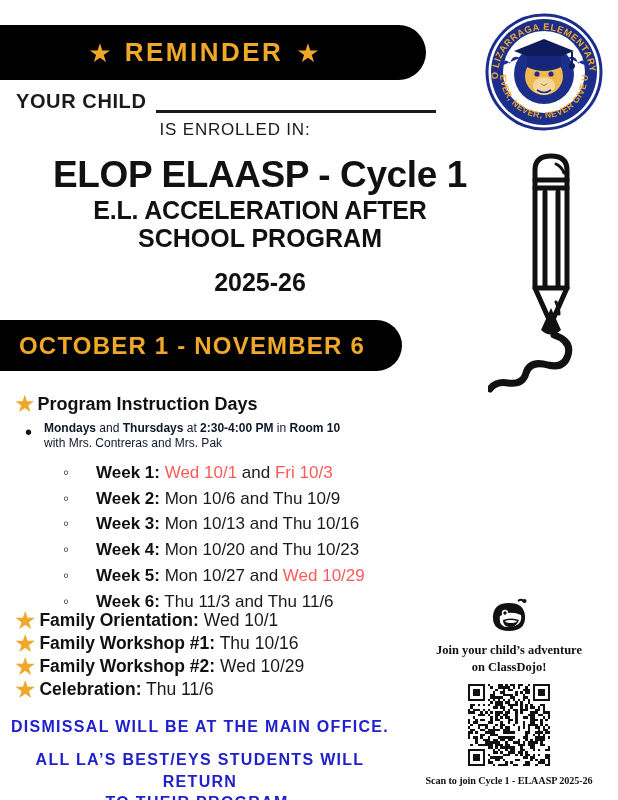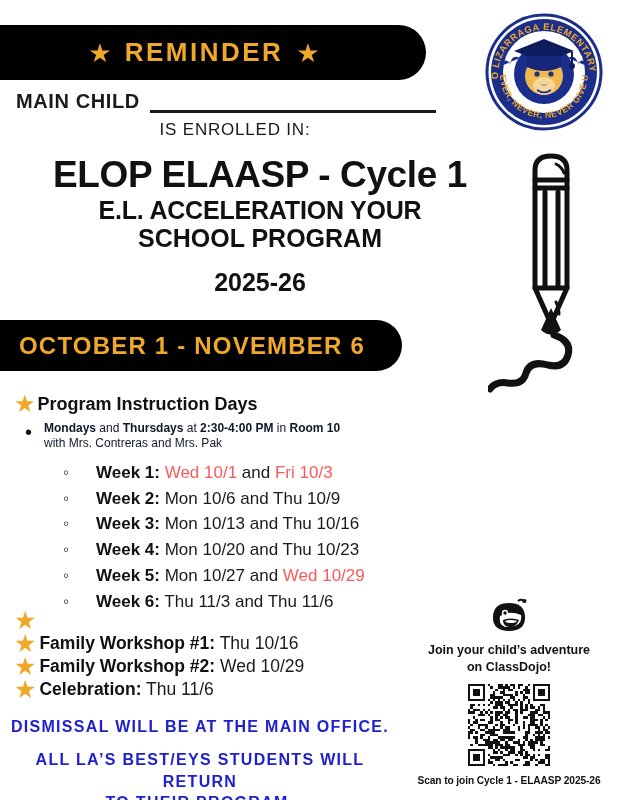--- a/index.html
+++ b/index.html
@@ -249,20 +249,21 @@
   }
   .notice-2 { margin-top: 12px; text-align: center; }
 
   
   .dojo {
     position: absolute;
     left: 400px;
     top: 598px;
     width: 218px;
     text-align: center;
+    font-family: Liberation Serif, serif;
   }
   .dojo-logo {
     margin: 0 auto;
     width: 42px;
     height: 36px;
   }
   .dojo-caption {
     margin-top: 8px;
     font-size: 12.5px;
     font-weight: bold;
@@ -322,28 +323,28 @@
 
         <path d="M64,33 L94,45 L64,57 L34,45 Z" fill="#0E1C5E"></path>
         <path d="M47,50 v11 q17,8 34,0 v-11" fill="#16267A"></path>
         <path d="M92,46 v13" stroke="#0E1C5E" stroke-width="2"></path>
         <circle cx="92" cy="60" r="3" fill="#0E1C5E"></circle>
       </g>
     </svg>
   </div>
 
   <div class="child-row">
-    <span class="child-label">MAIN CHILD</span>
+    <span class="child-label">YOUR CHILD</span>
     <span class="child-blank"></span>
   </div>
   <div class="enrolled-line">IS ENROLLED IN:</div>
 
   <div class="title-block">
     <div class="title-main">ELOP ELAASP - Cycle 1</div>
-    <div class="title-sub1">E.L. ACCELERATION YOUR</div>
+    <div class="title-sub1">E.L. ACCELERATION AFTER</div>
     <div class="title-sub2">SCHOOL PROGRAM</div>
     <div class="title-year">2025-26</div>
   </div>
 
   <div class="pencil-wrap">
     <svg viewBox="0 0 130 255" width="130" height="255">
       <g fill="none" stroke="#111" stroke-width="5" stroke-linecap="round" stroke-linejoin="round">
         <path d="M63,14 q16,0 16,14 v118 l-16,36 l-16,-36 v-118 q0,-14 16,-14 z"></path>
         <path d="M47,38 h32"></path>
         <path d="M47,46 h32"></path>
@@ -378,20 +379,21 @@
         <div class="week-row"><span class="week-label">Week 3:</span><span> Mon 10/13</span><span> and </span><span>Thu 10/16</span></div>
         <div class="week-row"><span class="week-label">Week 4:</span><span> Mon 10/20</span><span> and </span><span>Thu 10/23</span></div>
         <div class="week-row"><span class="week-label">Week 5:</span><span> Mon 10/27</span><span> and </span><span class="date-red">Wed 10/29</span></div>
         <div class="week-row"><span class="week-label">Week 6:</span><span> Thu 11/3</span><span> and </span><span>Thu 11/6</span></div>
       </div>
   </div>
 
   <div class="events" id="events-list">
       <div class="event-row">
         <span class="event-star">★</span>
+        <span class="event-text"><b>Family Orientation:</b><span> Wed 10/1</span></span>
       </div>
       <div class="event-row">
         <span class="event-star">★</span>
         <span class="event-text"><b>Family Workshop #1:</b><span> Thu 10/16</span></span>
       </div>
       <div class="event-row">
         <span class="event-star">★</span>
         <span class="event-text"><b>Family Workshop #2:</b><span> Wed 10/29</span></span>
       </div>
       <div class="event-row">

